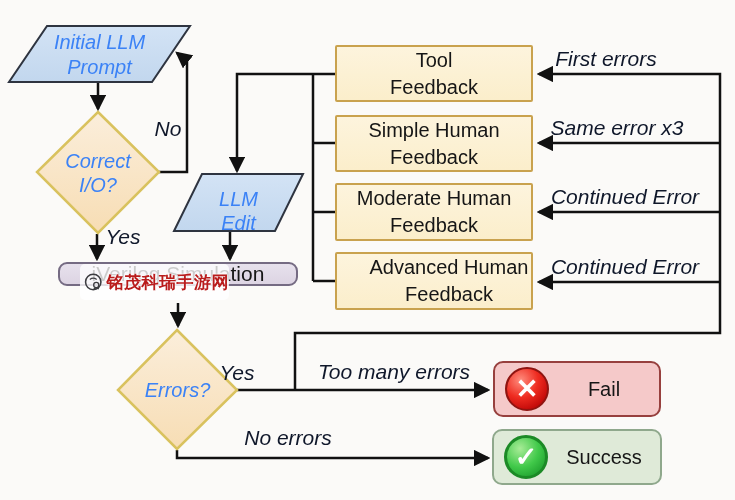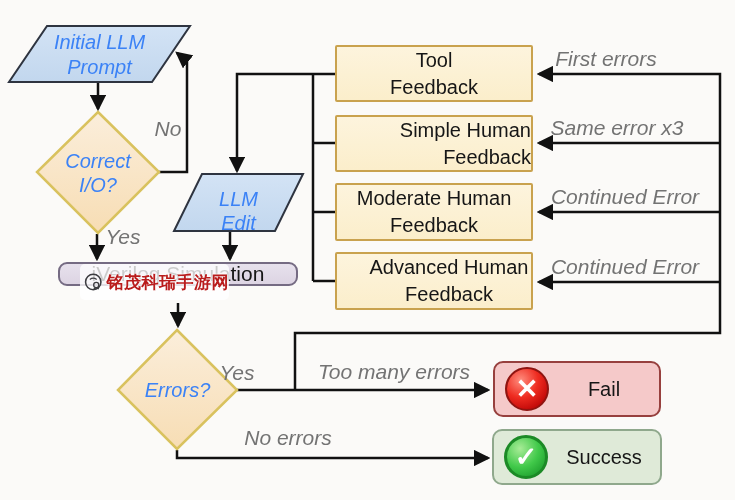--- a/index.html
+++ b/index.html
@@ -6,21 +6,21 @@
   #stage{
     position:relative;width:735px;height:500px;overflow:hidden;
     background:#fbfaf8;
     font-family:"Liberation Sans", sans-serif;
     color:#161616;
   }
   #wires{position:absolute;left:0;top:0;z-index:1;}
   .lbl{position:absolute;z-index:3;display:flex;align-items:center;justify-content:center;
        text-align:center;line-height:1.22;font-size:20px;color:#3b82f6;font-style:italic;}
   .two{flex-direction:column;}
-  .elabel{font-style:italic;font-size:21px;white-space:nowrap;color:#737373;}
+  .elabel{font-style:italic;font-size:21px;white-space:nowrap;color:#0f172a;}
   .rbox{position:absolute;z-index:2;border-radius:2px;box-sizing:border-box;
         display:flex;flex-direction:column;align-items:center;justify-content:center;
         text-align:center;font-size:20px;line-height:1.35;}
   .fb{background:linear-gradient(180deg,#fdf4dd 0%,#fbeecb 100%);border:2px solid #c9a24e;}
   .simbox{background:linear-gradient(180deg,#e7e1ed 0%,#ddd4e3 100%);border:2px solid #756b83;
           border-radius:9px;font-size:21px;}
   .failbox{background:#f5c9c9;border:2px solid #97403e;flex-direction:row;border-radius:10px;}
   .succbox{background:#dfead8;border:2px solid #8fa88c;flex-direction:row;border-radius:10px;}
   .statuslabel{flex:1;font-size:20px;}
   .orb{width:44px;height:44px;border-radius:50%;margin-left:10px;flex:0 0 auto;
@@ -78,21 +78,21 @@
     <polygon points="47,26 190,26 152,82 9,82" fill="url(#parg)" stroke="#2e3440" stroke-width="2"></polygon>
     <polygon points="98,112 159,172 98,233 37,172" fill="url(#diag)" stroke="#d9c25e" stroke-width="2.5"></polygon>
     <polygon points="202,174 303,174 275,231 174,231" fill="url(#parg)" stroke="#2e3440" stroke-width="2"></polygon>
     <polygon points="177,330 237,390 177,449 118,390" fill="url(#diag)" stroke="#d9c25e" stroke-width="2.5"></polygon>
   </svg>
 
   <div class="rbox fb" style="left:335px;top:45px;width:198px;height:57px;">
     <span>Tool</span>
     <span>Feedback</span>
   </div>
-  <div class="rbox fb" style="left:335px;top:115px;width:198px;height:57px;align-items:flex-end;">
+  <div class="rbox fb" style="left:335px;top:115px;width:198px;height:57px;">
     <span>Simple Human</span>
     <span>Feedback</span>
   </div>
   <div class="rbox fb" style="left:335px;top:183px;width:198px;height:58px;">
     <span>Moderate Human</span>
     <span>Feedback</span>
   </div>
   <div class="rbox fb" style="left:335px;top:252px;width:198px;height:58px;padding-left:30px;">
     <span>Advanced Human</span>
     <span>Feedback</span>

